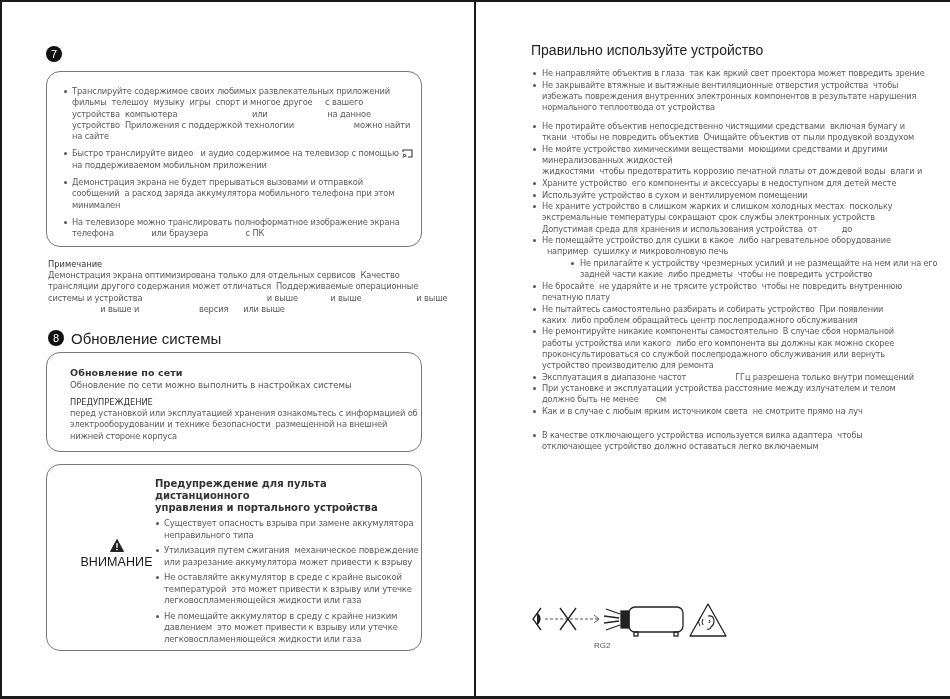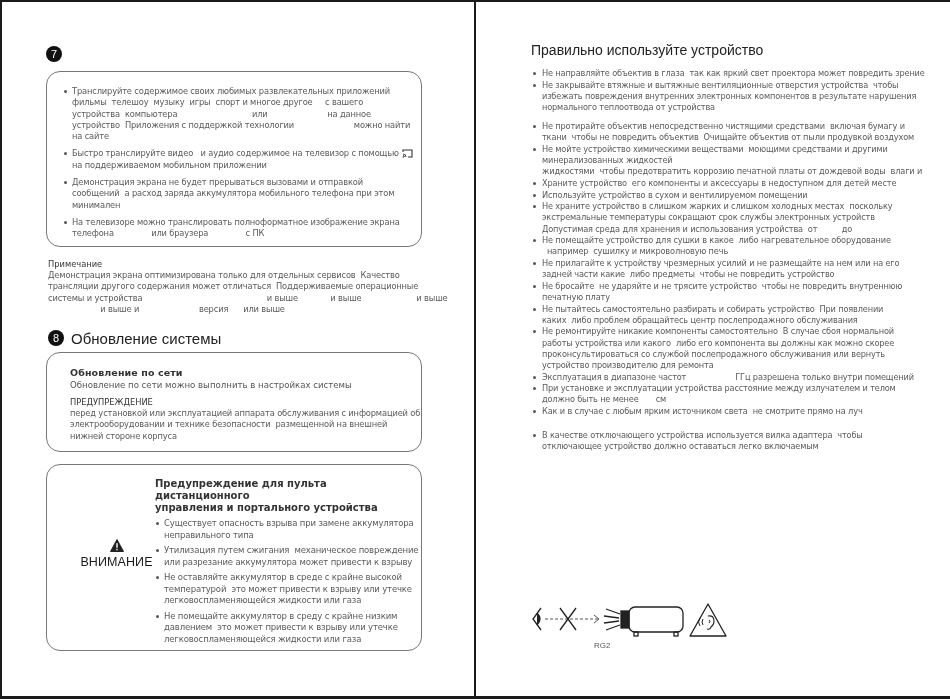--- a/index.html
+++ b/index.html
@@ -124,21 +124,21 @@
     <div class="num-badge">8</div>
     <div class="sec8-title">Обновление системы</div>
   </div>
 
   <div class="box box8">
     <div class="inner">
       <div class="h">Обновление по сети</div>
       <div class="sub">Обновление по сети можно выполнить в настройках системы</div>
       <div class="warn-h">ПРЕДУПРЕЖДЕНИЕ</div>
       <div id="warnlines">
-          <div class="line">перед установкой или эксплуатацией аппарата обслуживания с информацией об</div>
+          <div class="line">перед установкой или эксплуатацией хранения ознакомьтесь с информацией об</div>
           <div class="line">электрооборудовании и технике безопасности  размещенной на внешней</div>
           <div class="line">нижней стороне корпуса</div>
         </div>
     </div>
   </div>
 
   <div class="box box9">
     <div class="attn">
       <svg class="tri" width="14" height="13" viewBox="0 0 14 13">
         <path d="M7 0.5 L13.5 12.5 L0.5 12.5 Z" fill="#222" stroke="#222" stroke-linejoin="round" stroke-width="1"></path>
@@ -216,21 +216,21 @@
         <span class="dot"></span>
         <div class="line">Не храните устройство в слишком жарких и слишком холодных местах  поскольку</div>
         <div class="line">экстремальные температуры сокращают срок службы электронных устройств</div>
         <div class="line">Допустимая среда для хранения и использования устройства  от          до</div>
       </div>
       <div class="bullet-item" style="margin-bottom: 0.4px;">
         <span class="dot"></span>
         <div class="line">Не помещайте устройство для сушки в какое  либо нагревательное оборудование</div>
         <div class="line">  например  сушилку и микроволновую печь</div>
       </div>
-      <div class="bullet-item" style="margin-bottom: 0.4px;">
+      <div class="bullet-item" style="margin-bottom: 0.4px; margin-left: 38px;">
         <span class="dot"></span>
         <div class="line">Не прилагайте к устройству чрезмерных усилий и не размещайте на нем или на его</div>
         <div class="line">задней части какие  либо предметы  чтобы не повредить устройство</div>
       </div>
       <div class="bullet-item" style="margin-bottom: 0.4px;">
         <span class="dot"></span>
         <div class="line">Не бросайте  не ударяйте и не трясите устройство  чтобы не повредить внутреннюю</div>
         <div class="line">печатную плату</div>
       </div>
       <div class="bullet-item" style="margin-bottom: 0.4px;">

